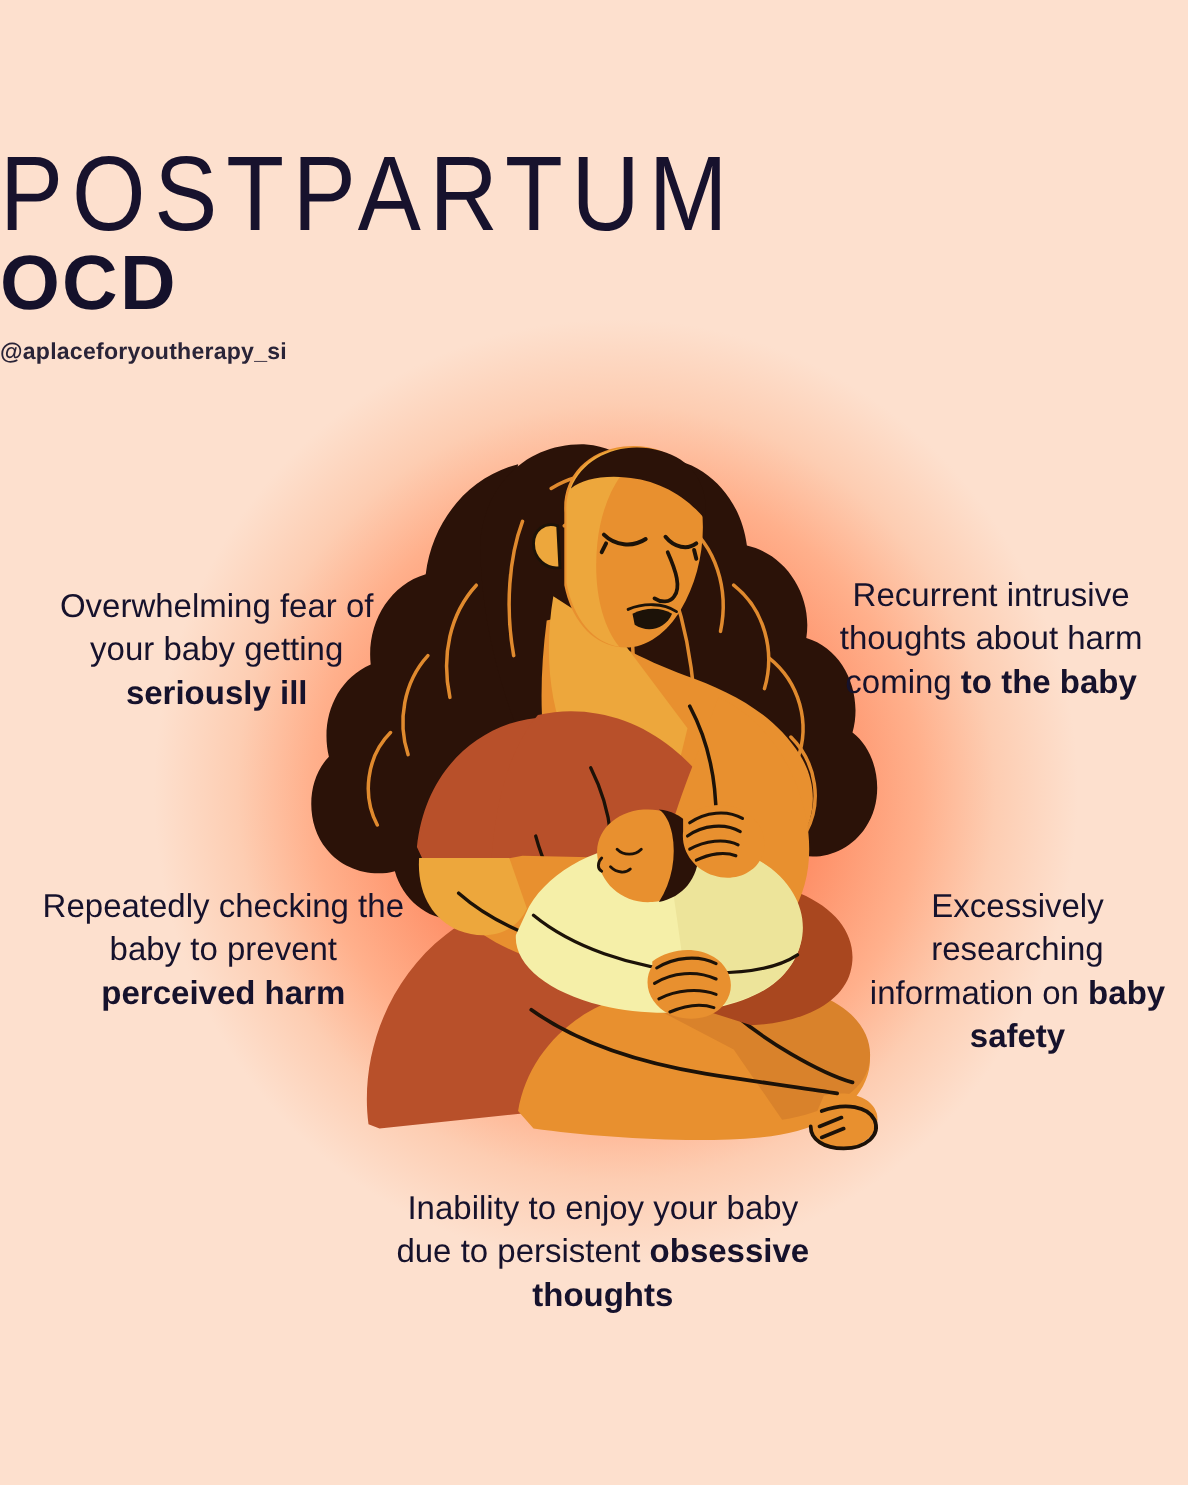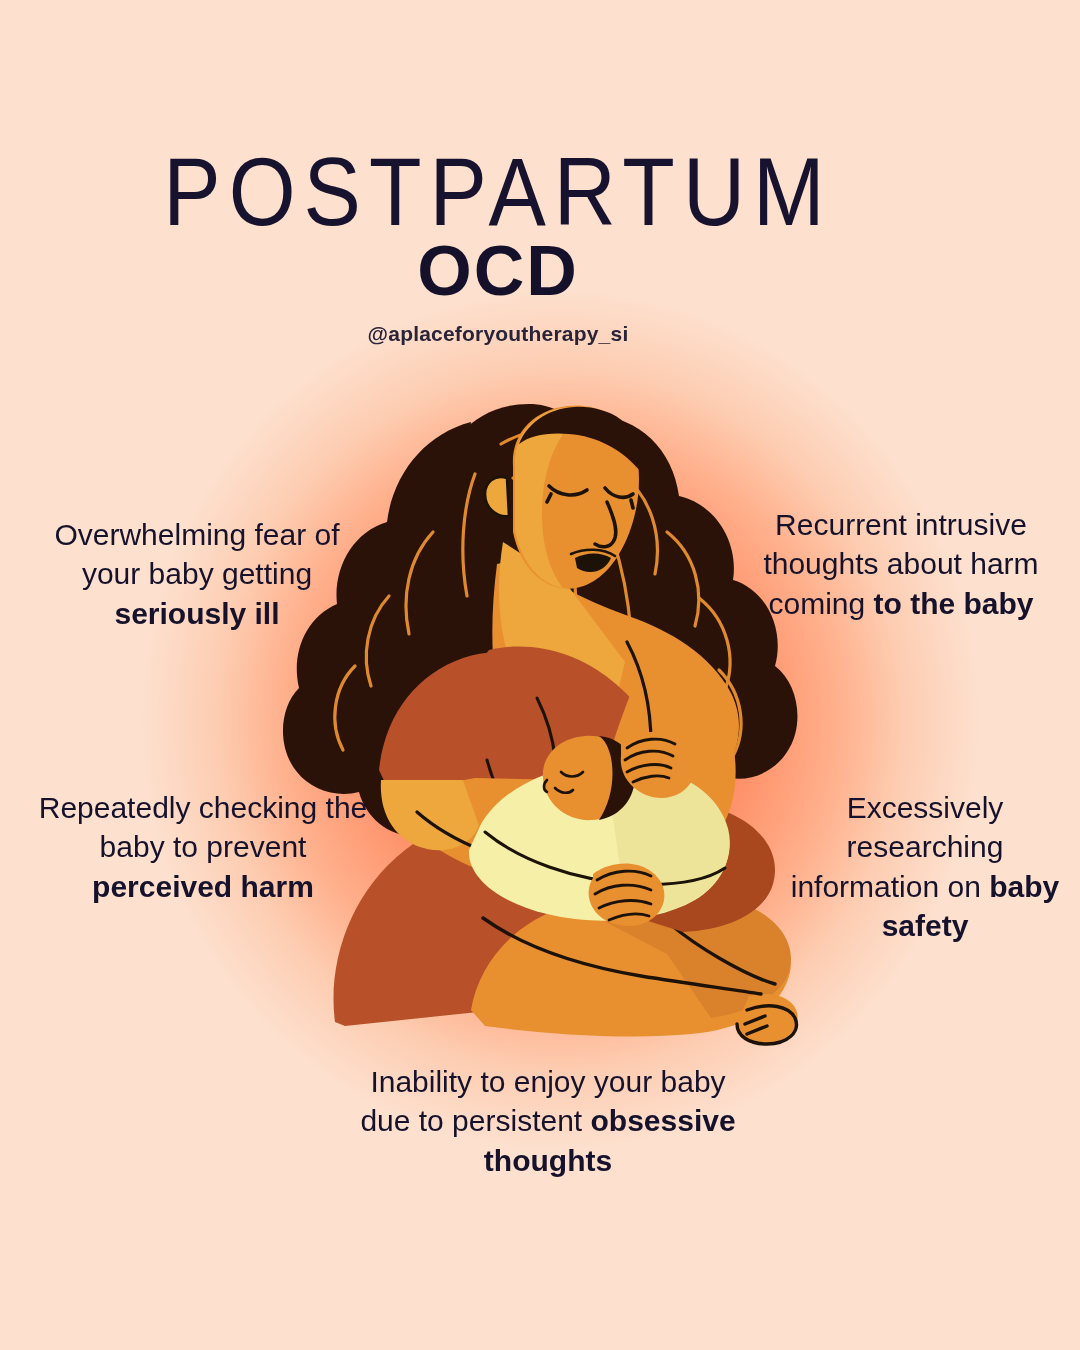--- a/index.html
+++ b/index.html
@@ -10,21 +10,21 @@
   }
   #poster{
     position:relative;
     width:1080px;height:1350px;
     background:
       radial-gradient(ellipse 420px 430px at 560px 720px, #FC6F52 0%, #FC7A5C 22%, #FE9169 45%, #FFB08C 66%, #FDCDB2 82%, #FDE0CE 100%),
       linear-gradient(160deg,#FDE4D4 0%,#FCD9C4 45%,#FBD2BB 100%);
     overflow:hidden;
   }
   
-  .header{position:absolute;top:14px;left:0;width:996px;text-align:center;}
+  .header{position:absolute;top:0;left:0;width:996px;}
   .title-thin{
     margin:0;padding-top:118px;
     font-size:86px;line-height:0.95;
     font-weight:300;
     letter-spacing:8px;
     color:#17122D;
     font-family:"Liberation Sans", sans-serif;
     transform:scaleY(1.12);
     transform-origin:center top;
   }
@@ -43,20 +43,21 @@
   }
 
   
   .callout{
     position:absolute;
     color:#16122C;
     font-size:30px;
     line-height:1.31;
     text-align:center;
     font-weight:400;
+    margin-top:17px;
   }
   .callout b{font-weight:bold;}
   #c-left-top{left:22px;top:515px;width:350px;}
   #c-right-top{left:742px;top:505px;width:318px;}
   #c-left-bottom{left:28px;top:788px;width:350px;}
   #c-right-bottom{left:790px;top:788px;width:270px;}
   #c-bottom{left:358px;top:1062px;width:380px;}
 
   
   #illustration{

